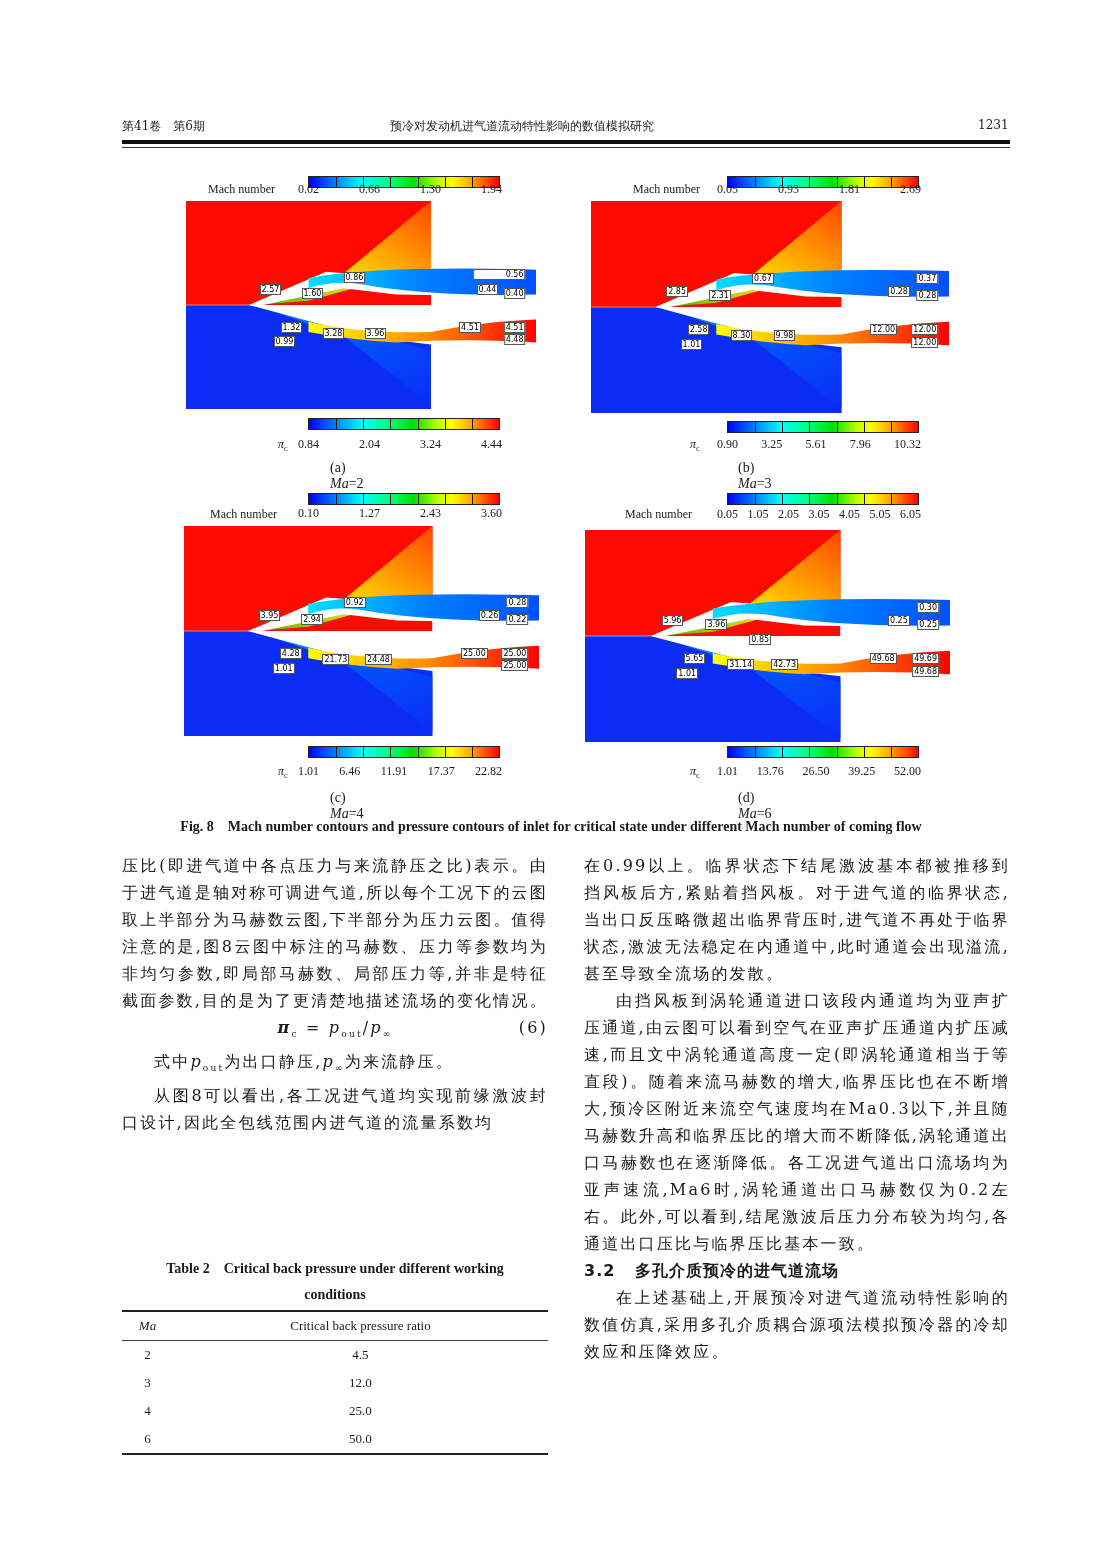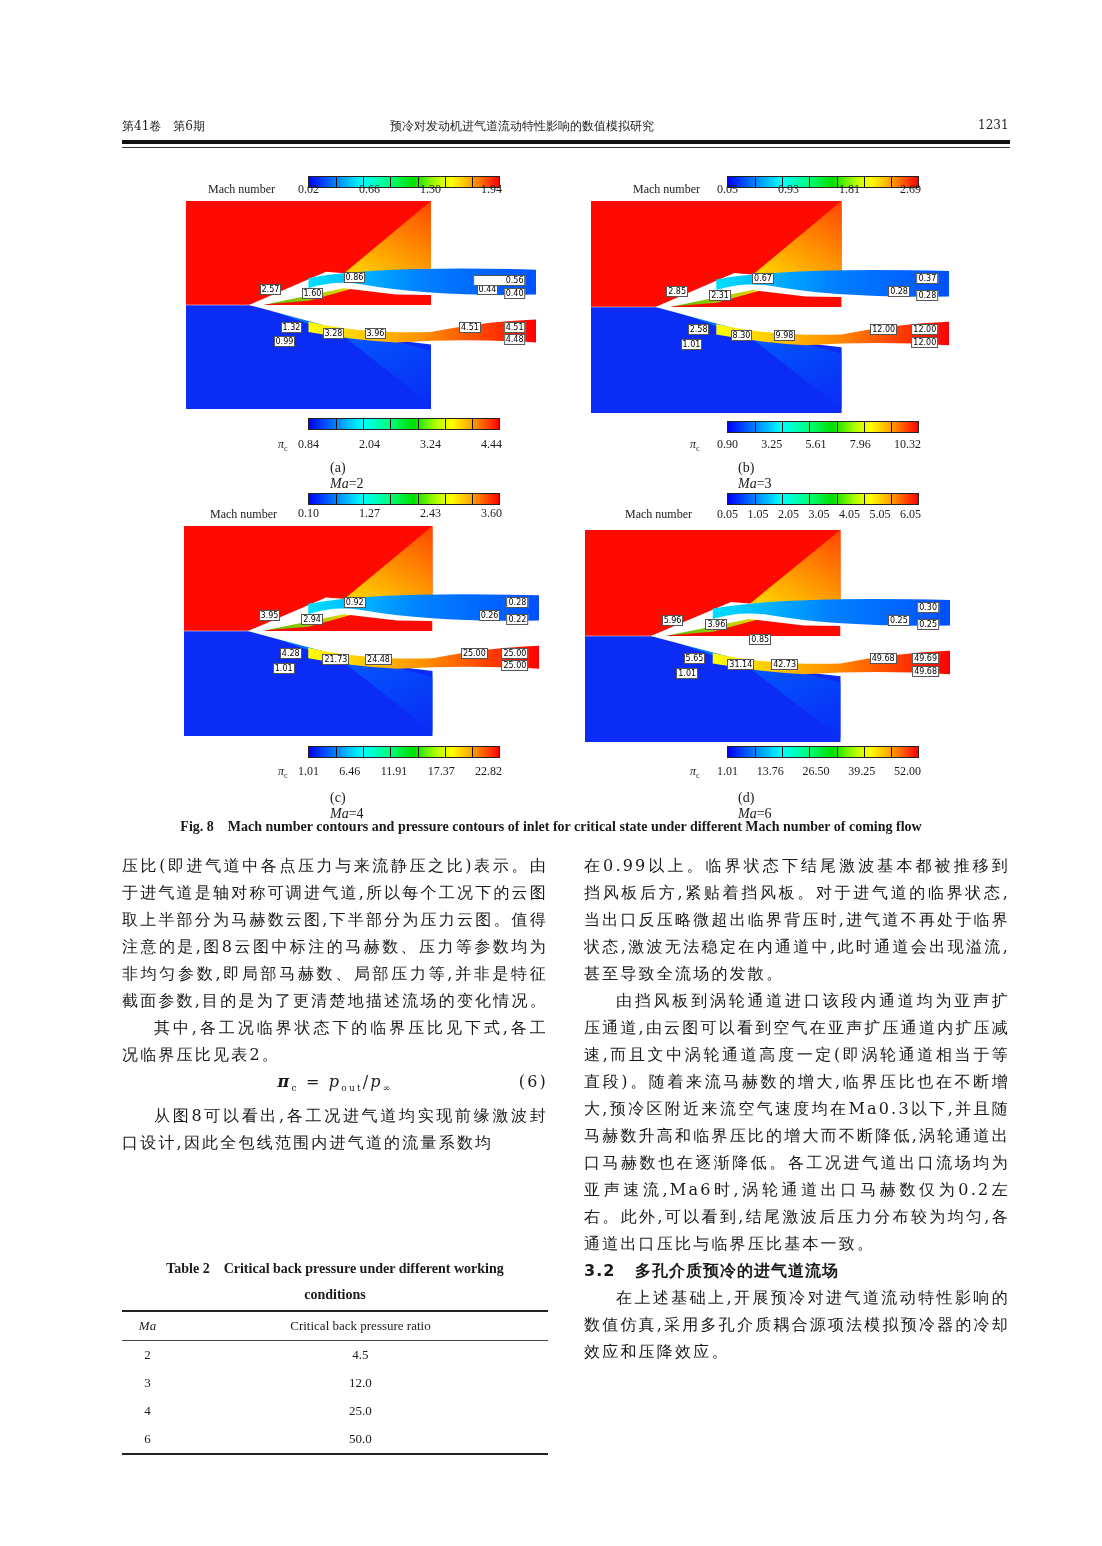--- a/index.html
+++ b/index.html
@@ -100,21 +100,21 @@
       <rect x="0" y="50" width="70" height="50" fill="#0a2cf5"></rect>
       <polygon points="20,50 45,65 70,98 70,72 48,62" fill="url(#ps0)" opacity="0.7"></polygon>
       <polygon points="18,50 40,60 55,66 70,69 100,62 100,50" fill="#fff"></polygon>
       <path d="M35,58 Q50,64 70,63 Q85,58 100,57 L100,68 Q80,66 60,68 Q48,67 35,63 Z" fill="url(#pc0)"></path>
       <line x1="0" y1="50" x2="20" y2="50" stroke="#fff" stroke-width="0.3"></line>
     </svg></div>
       <div class="vlabel" style="left: 259.5px; top: 284.2px;">2.57</div>
       <div class="vlabel" style="left: 301.5px; top: 288.36px;">1.60</div>
       <div class="vlabel" style="left: 343.5px; top: 271.72px;">0.86</div>
       <div class="vlabel" style="left: 476.5px; top: 284.2px;">0.44</div>
-      <div class="vlabel" style="left: 525.5px; top: 275px; transform: translateX(-100%); padding-left: 32px;">0.56</div>
+      <div class="vlabel" style="left: 525.5px; top: 269px; transform: translateX(-100%); padding-left: 32px;">0.56</div>
       <div class="vlabel" style="left: 525.5px; top: 288.36px; transform: translateX(-100%);">0.40</div>
       <div class="vlabel" style="left: 280.5px; top: 321.64px;">1.32</div>
       <div class="vlabel" style="left: 273.5px; top: 336.2px;">0.99</div>
       <div class="vlabel" style="left: 322.5px; top: 327.88px;">3.28</div>
       <div class="vlabel" style="left: 364.5px; top: 327.88px;">3.96</div>
       <div class="vlabel" style="left: 459px; top: 321.64px;">4.51</div>
       <div class="vlabel" style="left: 525.5px; top: 321.64px; transform: translateX(-100%);">4.51</div>
       <div class="vlabel" style="left: 525.5px; top: 334.12px; transform: translateX(-100%);">4.48</div>
       <div class="cb-label" style="left: 278px; top: 437px;"><i>π</i><sub style="font-size:8px">c</sub></div>
       <div class="tickrow" style="left: 298px; top: 437px; width: 204px;">
@@ -370,25 +370,25 @@
         <span>52.00</span>
       </div>
       <div class="subcap" style="left: 738px; top: 790px;"><span>(d) </span><i>Ma</i><span>=6</span></div>
     </div>
   </div>
 
 <div class="abs figcap">Fig. 8　Mach number contours and pressure contours of inlet for critical state under different Mach number of coming flow</div>
 
 <div class="col" style="left:122px; top:852px; width:426px;">
   <p>压比(即进气道中各点压力与来流静压之比)表示。由于进气道是轴对称可调进气道,所以每个工况下的云图取上半部分为马赫数云图,下半部分为压力云图。值得注意的是,图8云图中标注的马赫数、压力等参数均为非均匀参数,即局部马赫数、局部压力等,并非是特征截面参数,目的是为了更清楚地描述流场的变化情况。</p>
-  <p class="indent">其中,各工况临界状态下的临界压比见下式,各工况临界压比见表2。</p>
   <p class="eq">
     <span style="font-style:italic;font-weight:bold">π</span><sub style="font-size:9px">c</sub><span> = </span><i>p</i><sub style="font-size:9px">out</sub><span>/</span><i>p</i><sub style="font-size:9px">∞</sub>
     <span class="eqnum">(6)</span>
   </p>
+  <p class="indent"><span>式中</span><i>p</i><sub style="font-size:9px">out</sub><span>为出口静压,</span><i>p</i><sub style="font-size:9px">∞</sub><span>为来流静压。</span></p>
   <p class="indent">从图8可以看出,各工况进气道均实现前缘激波封口设计,因此全包线范围内进气道的流量系数均</p>
 </div>
 
 <div class="tblcap" style="top:1256px;">
   <div>Table 2　Critical back pressure under different working</div>
   <div>conditions</div>
 </div>
 <table class="t2">
   <thead>
       <tr>

